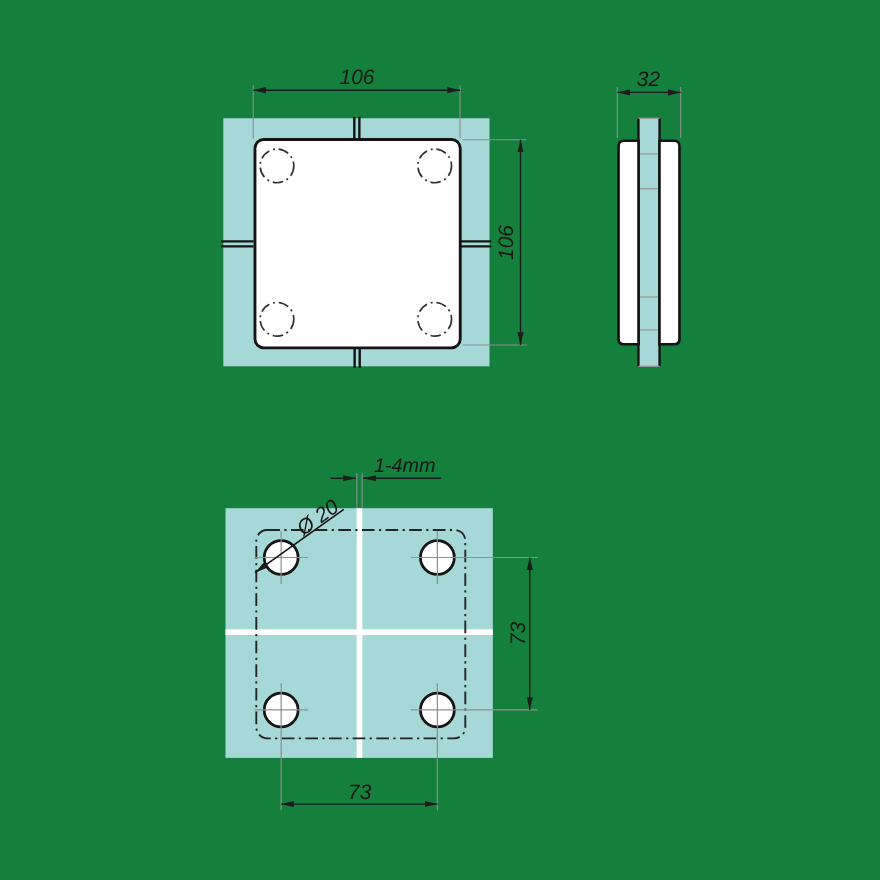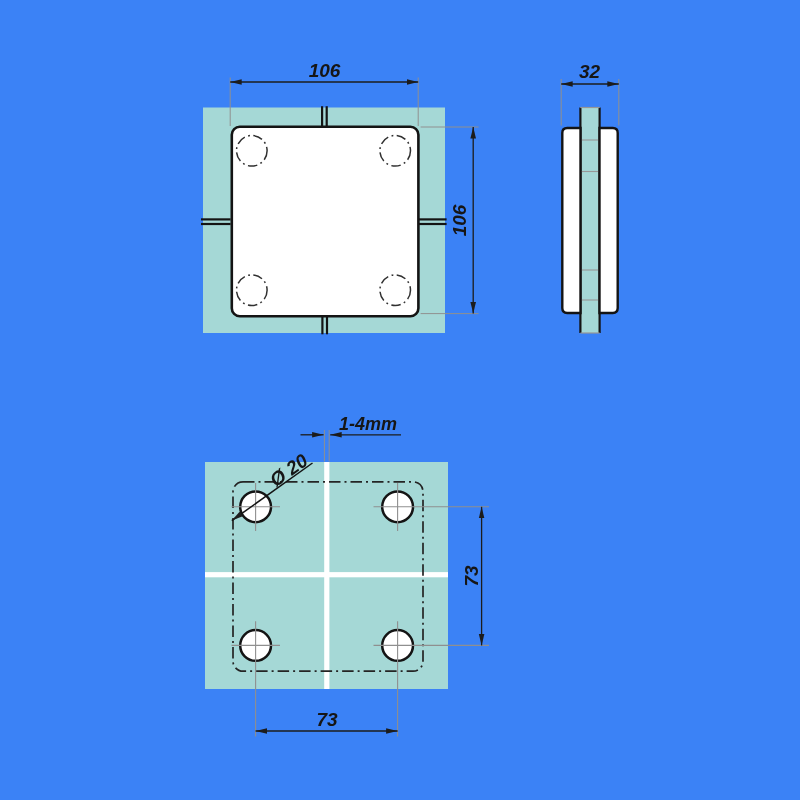--- a/index.html
+++ b/index.html
@@ -1,22 +1,21 @@
 <!DOCTYPE html>
 <html><head>
 <meta charset="utf-8">
 <style>
   html, body { margin: 0; padding: 0; background: #ffffff; }
   .canvas {
     position: relative;
     width: 800px;
     height: 800px;
-    background: #3b82f6;
+    background: #15803d;
     overflow: hidden;
-    font-weight: bold;
   }
   svg { display: block; }
   .t {
     font-family: "Liberation Sans", sans-serif;
     font-style: italic;
     font-size: 19px;
     fill: #161616;
   }
   .t-sm { font-size: 18px; }
   .outline   { stroke: #141414; fill: none; }

